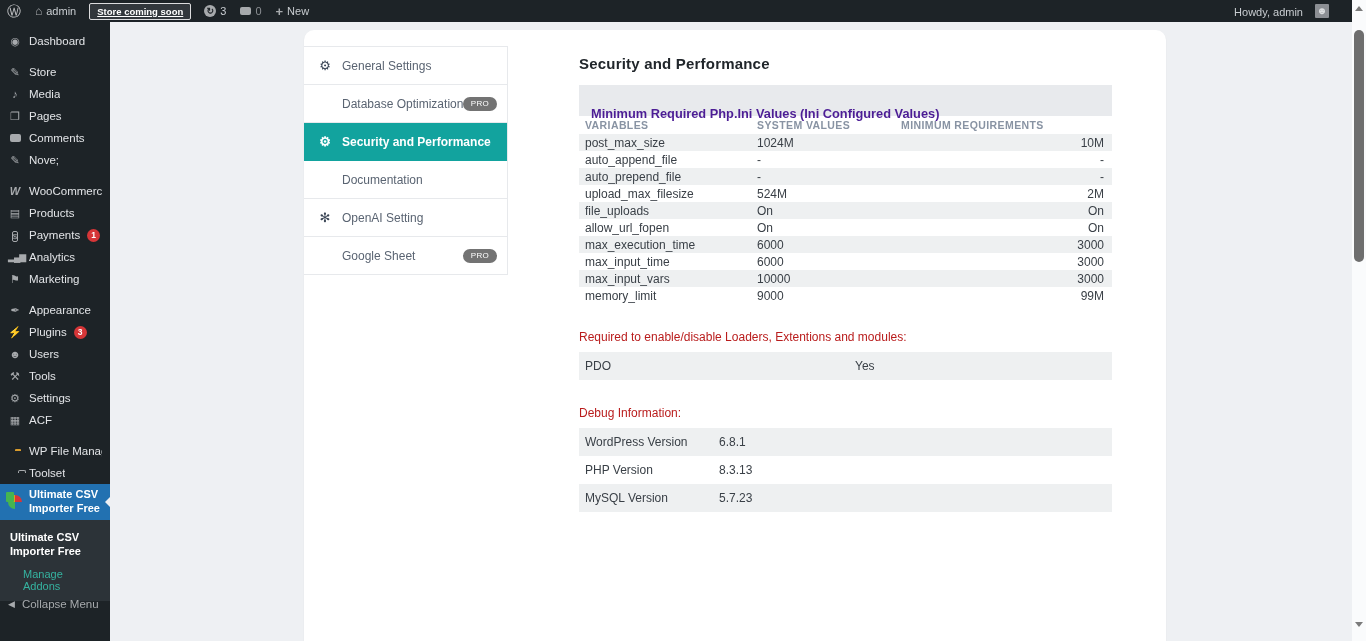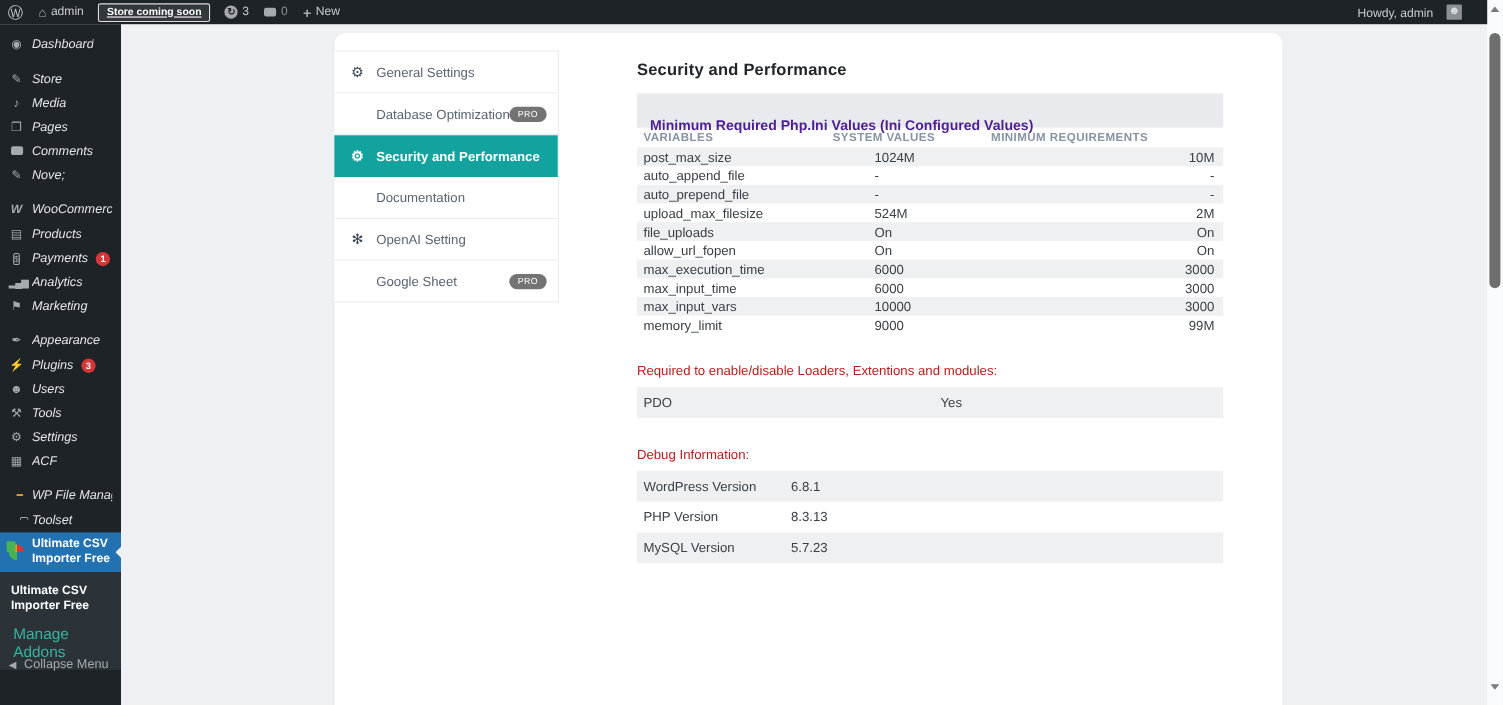--- a/index.html
+++ b/index.html
@@ -26,21 +26,21 @@
     font-size:10px; line-height:14px; text-align:center; }
   .plus-ic { font-size:13px; color:#a7aaad; font-weight:bold; }
 
   
   .sidebar { position:absolute; left:0; top:22px; width:110px; height:619px;
     background:#1d2327; color:#e2e4e7; font-size:11.5px; }
   .sb-group { padding-top:8px; }
   .sb-gap { margin-top:9px; }
   .sb-item { display:flex; align-items:center; height:22px; padding:0 8px; cursor:pointer; gap:7px; }
   .sb-ic { width:14px; text-align:center; color:#a7aaad; font-size:11px; flex:0 0 14px; line-height:1; }
-  .sb-label { white-space:nowrap; overflow:hidden;font-style:italic; }
+  .sb-label { white-space:nowrap; overflow:hidden; }
   .sb-badge { background:#d63638; color:#fff; font-size:8.5px; font-weight:bold;
     border-radius:8px; min-width:13px; height:13px; line-height:13px; text-align:center; padding:0 3px; }
   .icon-card { border:1.3px solid #a7aaad; border-radius:2px; width:13px; height:10px;
     font-size:8px; line-height:9px; color:#a7aaad; text-align:center; }
   .bars { letter-spacing:-1px; font-size:9px; color:#a7aaad; }
   .icon-folder { width:13px; height:9px; background:#d89b2c; border-radius:1px; position:relative; margin-top:2px; }
   .icon-folder::before { content:""; position:absolute; top:-2px; left:0; width:6px; height:2px;
     background:#d89b2c; border-radius:1px 1px 0 0; }
   .icon-case { width:12px; height:9px; background:#a7aaad; border-radius:1px; position:relative; margin-top:2px; }
   .icon-case::before { content:""; position:absolute; top:-3px; left:3px; width:6px; height:2px;
@@ -50,21 +50,21 @@
   .csv-item::after { content:""; position:absolute; right:0; top:50%; margin-top:-5px;
     border:5px solid transparent; border-right-color:#eef0f3; }
   .csv-logo { width:14px; height:14px; flex:0 0 14px; border-radius:50%; position:relative;
     background:conic-gradient(#d63638 0 25%, #2271b1 0 50%, #46b450 0 75%, #dba617 0 100%); }
   .csv-logo::before { content:""; position:absolute; top:-3px; left:-2px; width:8px; height:10px;
     background:#46b450; border-radius:1px; }
   .csv-label { font-size:11px; line-height:1.25; white-space:normal; }
   .sb-submenu { background:#2c3338; padding:7px 0 9px; }
   .sb-sub-current { color:#fff; font-weight:bold; font-size:11px; line-height:1.3;
     padding:3px 10px; cursor:pointer; }
-  .sb-sub-link { color:#35b3a0; font-size:14px; padding:6px 12px 0; cursor:pointer; }
+  .sb-sub-link { color:#35b3a0; font-size:11px; padding:6px 23px 0; cursor:pointer; }
   .collapse { position:absolute; bottom:26px; left:0; width:110px; display:flex;
     align-items:center; gap:7px; padding:0 8px; color:#a7aaad; cursor:pointer; height:22px; }
   .collapse-ic { font-size:9px; color:#a7aaad; }
 
   
   .card { position:absolute; left:304px; top:30px; width:862px; height:611px;
     background:#fff; border-radius:10px 10px 0 0; box-shadow:0 1px 2px rgba(0,0,0,.06); }
 
   
   .tabs { position:absolute; left:0; top:16px; width:204px;
@@ -84,21 +84,21 @@
 
   
   .content { position:absolute; left:275px; top:25px; width:533px; color:#3a4047; }
   .page-title { font-size:15px; font-weight:600; color:#21262b; letter-spacing:.2px; }
   .section-bar { margin-top:13px; height:31px; line-height:31px; background:#e8eaed;
     padding:13px 12px; font-size:12.8px; font-weight:600; color:#4c1d95; }
   .thead { display:grid; grid-template-columns:172px 144px 1fr; height:18px;
     align-items:center; font-size:10.5px; font-weight:bold; color:#8893a3;
     letter-spacing:.4px; padding-left:6px; }
   .trow { display:grid; grid-template-columns:172px 144px 1fr; height:17px;
-    align-items:center; font-size:12px; padding-left:6px;gap:38px; }
+    align-items:center; font-size:12px; padding-left:6px; }
   .trow .c3 { text-align:right; padding-right:8px; }
   .trow:nth-child(odd) { background:#eef0f1; }
   .sub-label { margin-top:26px; font-size:12px; color:#b91c1c; }
   .pdo-row { margin-top:8px; display:grid; grid-template-columns:238px 1fr; height:28px;
     align-items:center; font-size:12px; padding-left:6px; background:#eef0f1;gap:32px; }
   .debug-rows { margin-top:8px; }
   .drow { display:grid; grid-template-columns:134px 1fr; height:28px; align-items:center;
     font-size:12px; padding-left:6px; }
   .drow:nth-child(odd) { background:#eef0f1; }
 

